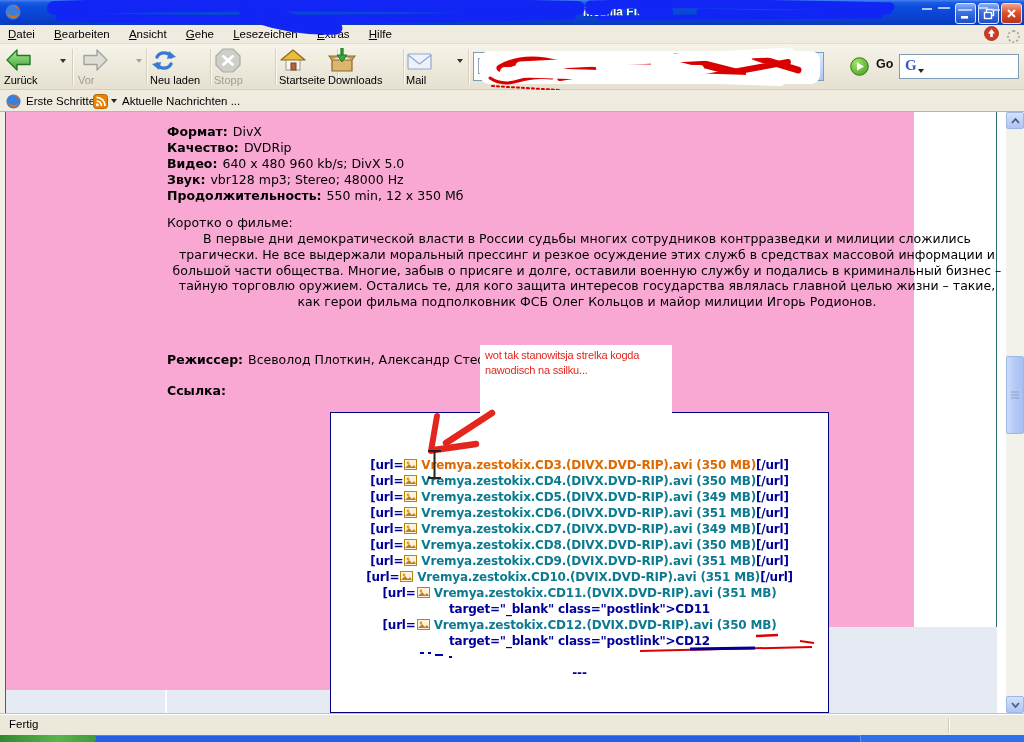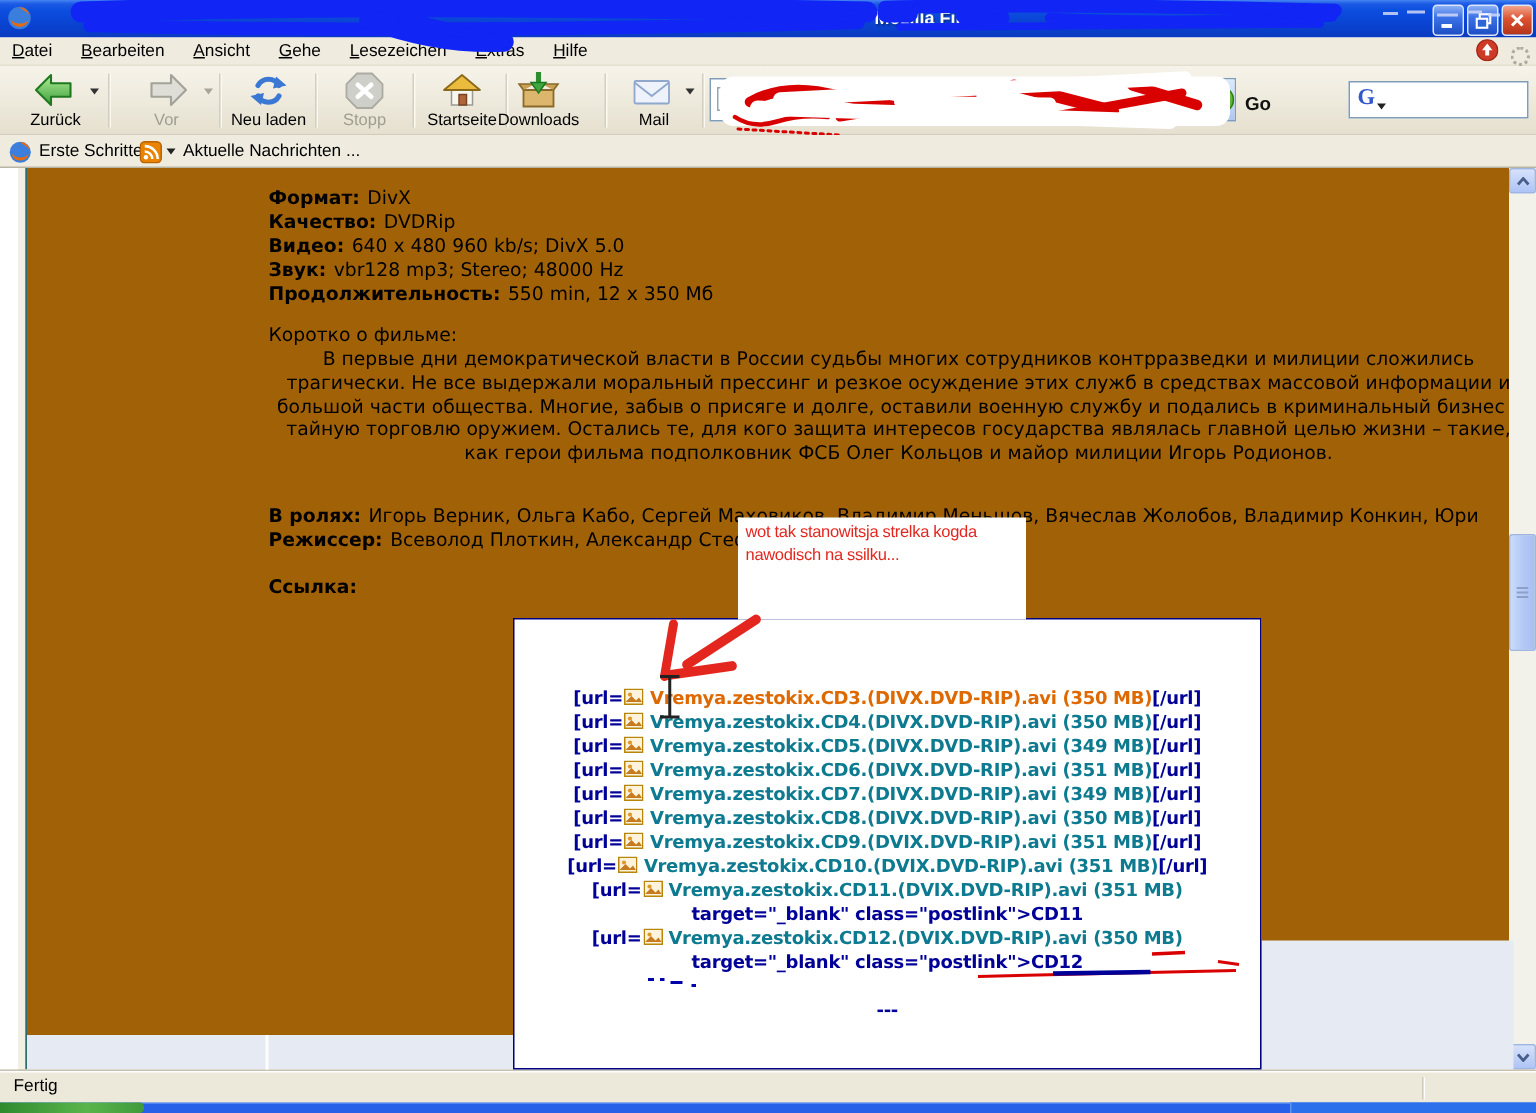--- a/index.html
+++ b/index.html
@@ -26,52 +26,52 @@
   .mitem{display:inline-block;margin-right:16px;cursor:default}
   .mitem:first-child{margin-left:8px}
   .mitem::first-letter{text-decoration:underline}
   .menubar-right{position:absolute;right:4px;top:1px;display:flex;align-items:center;gap:8px}
   .throbber{width:13px;height:13px;border:2px dotted #ADABA0;border-radius:50%}
 
   
   .navbar{position:absolute;left:0;top:44px;width:1024px;height:46px;
     background:linear-gradient(180deg,#F6F3EA 0%,#EDE9DB 55%,#E5E0CF 100%);
     border-bottom:1px solid #D2CDBB}
-  .tbtn{position:absolute;top:2px;height:42px;text-align:center;cursor:default}
+  .tbtn{position:absolute;top:2px;height:42px;cursor:default}
   .tico{display:block;margin:1px auto 0;height:27px}
   .tlabel{display:block;font-size:11px;color:#000;margin-top:0px;white-space:nowrap}
   .tbtn.disabled .tlabel{color:#9E9D90}
   .dd{position:absolute;top:13px;width:0;height:0;border-left:3.5px solid transparent;
       border-right:3.5px solid transparent;border-top:4px solid #333}
   .tbtn.disabled .dd{border-top-color:#A7A69A}
   .tsep{position:absolute;top:5px;height:36px;width:1px;background:#D4CFBF;box-shadow:1px 0 0 #FBF9F1}
   .urlbar{position:absolute;left:473px;top:8px;width:351px;height:29px;background:#fff;
     border:1px solid #7F9DB9}
   .pageico{position:absolute;left:4px;top:5px}
   .urldrop{position:absolute;right:0;top:0;width:19px;height:27px;
     background:linear-gradient(180deg,#DCE9FB,#AFC8F2);border-left:1px solid #98B0D4;
     display:flex;align-items:center;justify-content:center}
-  .gobtn{position:absolute;left:804px;top:13px;display:flex;align-items:flex-end;gap:7px;cursor:default}
+  .gobtn{position:absolute;left:850px;top:13px;display:flex;align-items:flex-start;gap:7px;cursor:default}
   .gotext{font-size:12.5px;font-weight:bold;color:#111}
   .searchbox{position:absolute;left:899px;top:10px;width:120px;height:25px;background:#fff;
     border:1px solid #7F9DB9}
   .glogo{position:absolute;left:5px;top:2px;font-family:"Liberation Serif",serif;
     font-weight:bold;font-size:15px;color:#3558C8}
   .gcaret{position:absolute;left:18px;top:14px;width:0;height:0;border-left:3px solid transparent;
     border-right:3px solid transparent;border-top:4px solid #222}
 
   
   .bookbar{position:absolute;left:0;top:90px;width:1024px;height:22px;background:#EFECDF;
     border-bottom:1px solid #BAB6A6;font-size:11.5px}
   .bitem{position:absolute;top:2px;height:18px;display:flex;align-items:center;gap:5px;cursor:default}
   .bdd{width:0;height:0;border-left:3px solid transparent;border-right:3px solid transparent;
     border-top:4px solid #222;margin-left:-2px}
 
   
-  .viewport{position:absolute;left:12px;top:112px;width:1006px;height:601px;background:#a16207;
+  .viewport{position:absolute;left:0;top:112px;width:914px;height:601px;background:#f9a8d4;
     font-family:"DejaVu Sans",sans-serif;font-size:12.5px;color:#000}
   .edgeL{position:absolute;left:0;top:0;width:5px;height:601px;background:#F2EFE3}
   .tealL{position:absolute;left:5px;top:0;width:1px;height:601px;background:#2E6E6E}
   .tealR{position:absolute;left:996px;top:0;width:1px;height:601px;background:#2E6E6E}
   b{font-weight:bold}
   .irow b,.castline b,.dirline b{margin-right:5px}
   .info{left:167px;top:12px;line-height:16px}
   .albl{left:167px;top:103px;font-weight:normal}
   .atext{left:167px;top:119px;width:840px;line-height:15.8px;text-align:center}
   .castline{left:167px;top:224px;width:840px;white-space:nowrap;overflow:hidden}
@@ -357,23 +357,20 @@
       <div class="irow"><b>Формат:</b><span>DivX</span></div>
       <div class="irow"><b>Качество:</b><span>DVDRip</span></div>
       <div class="irow"><b>Видео:</b><span>640 x 480 960 kb/s; DivX 5.0</span></div>
       <div class="irow"><b>Звук:</b><span>vbr128 mp3; Stereo; 48000 Hz</span></div>
       <div class="irow"><b>Продолжительность:</b><span>550 min, 12 x 350 Мб</span></div>
     </div>
 
     <b class="abs albl">Коротко о фильме:</b>
     <div class="abs atext">В первые дни демократической власти в России судьбы многих сотрудников контрразведки и милиции сложились трагически. Не все выдержали моральный прессинг и резкое осуждение этих служб в средствах массовой информации и большой части общества. Многие, забыв о присяге и долге, оставили военную службу и подались в криминальный бизнес – тайную торговлю оружием. Остались те, для кого защита интересов государства являлась главной целью жизни – такие, как герои фильма подполковник ФСБ Олег Кольцов и майор милиции Игорь Родионов.</div>
 
-    <div class="abs castline">
-      <b>В ролях:</b><span>Игорь Верник, Ольга Кабо, Сергей Маховиков, Владимир Меньшов, Вячеслав Жолобов, Владимир Конкин, Юри</span>
-    </div>
     <div class="abs dirline">
       <b>Режиссер:</b><span>Всеволод Плоткин, Александр Стеф</span>
     </div>
     <b class="abs linklbl">Ссылка:</b>
 
     <div class="abs strip-right"></div>
     <div class="abs strip-left">
         <i class="wline"></i>
       </div>
 

